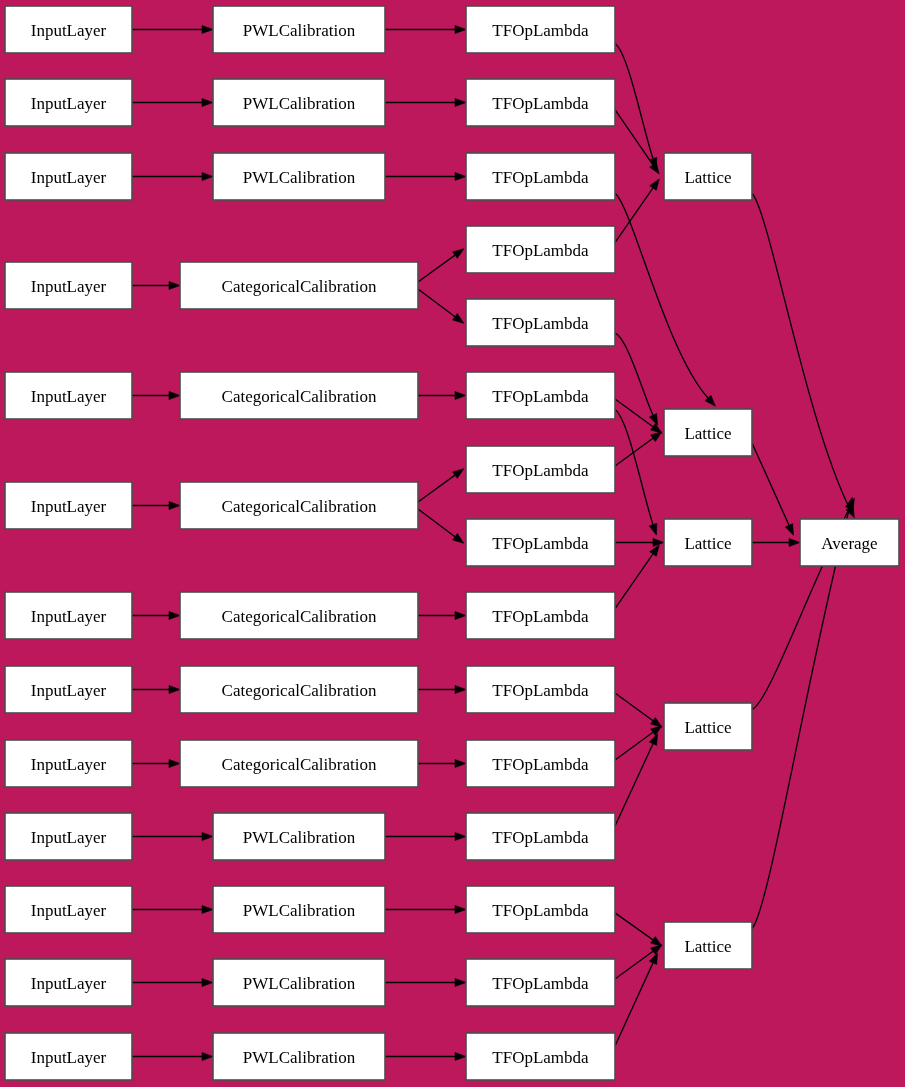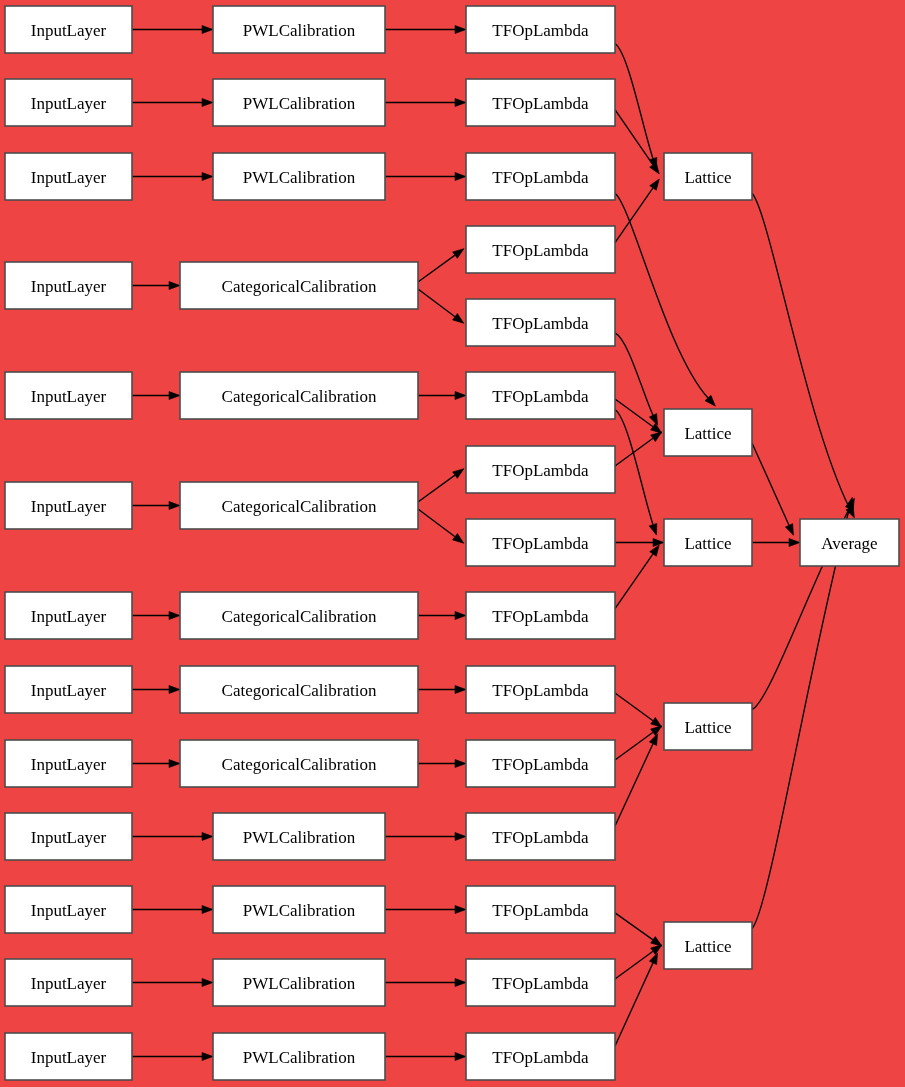--- a/index.html
+++ b/index.html
@@ -4,21 +4,21 @@
 <style>
   html, body {
     margin: 0;
     padding: 0;
     background: #ffffff;
   }
   #canvas {
     position: relative;
     width: 905px;
     height: 1087px;
-    background: #ef4444;
+    background: #be185d;
     font-family: "Liberation Serif", "DejaVu Serif", serif;
   }
   svg#graph {
     position: absolute;
     top: 0;
     left: 0;
     width: 905px;
     height: 1087px;
     overflow: visible;
   }

